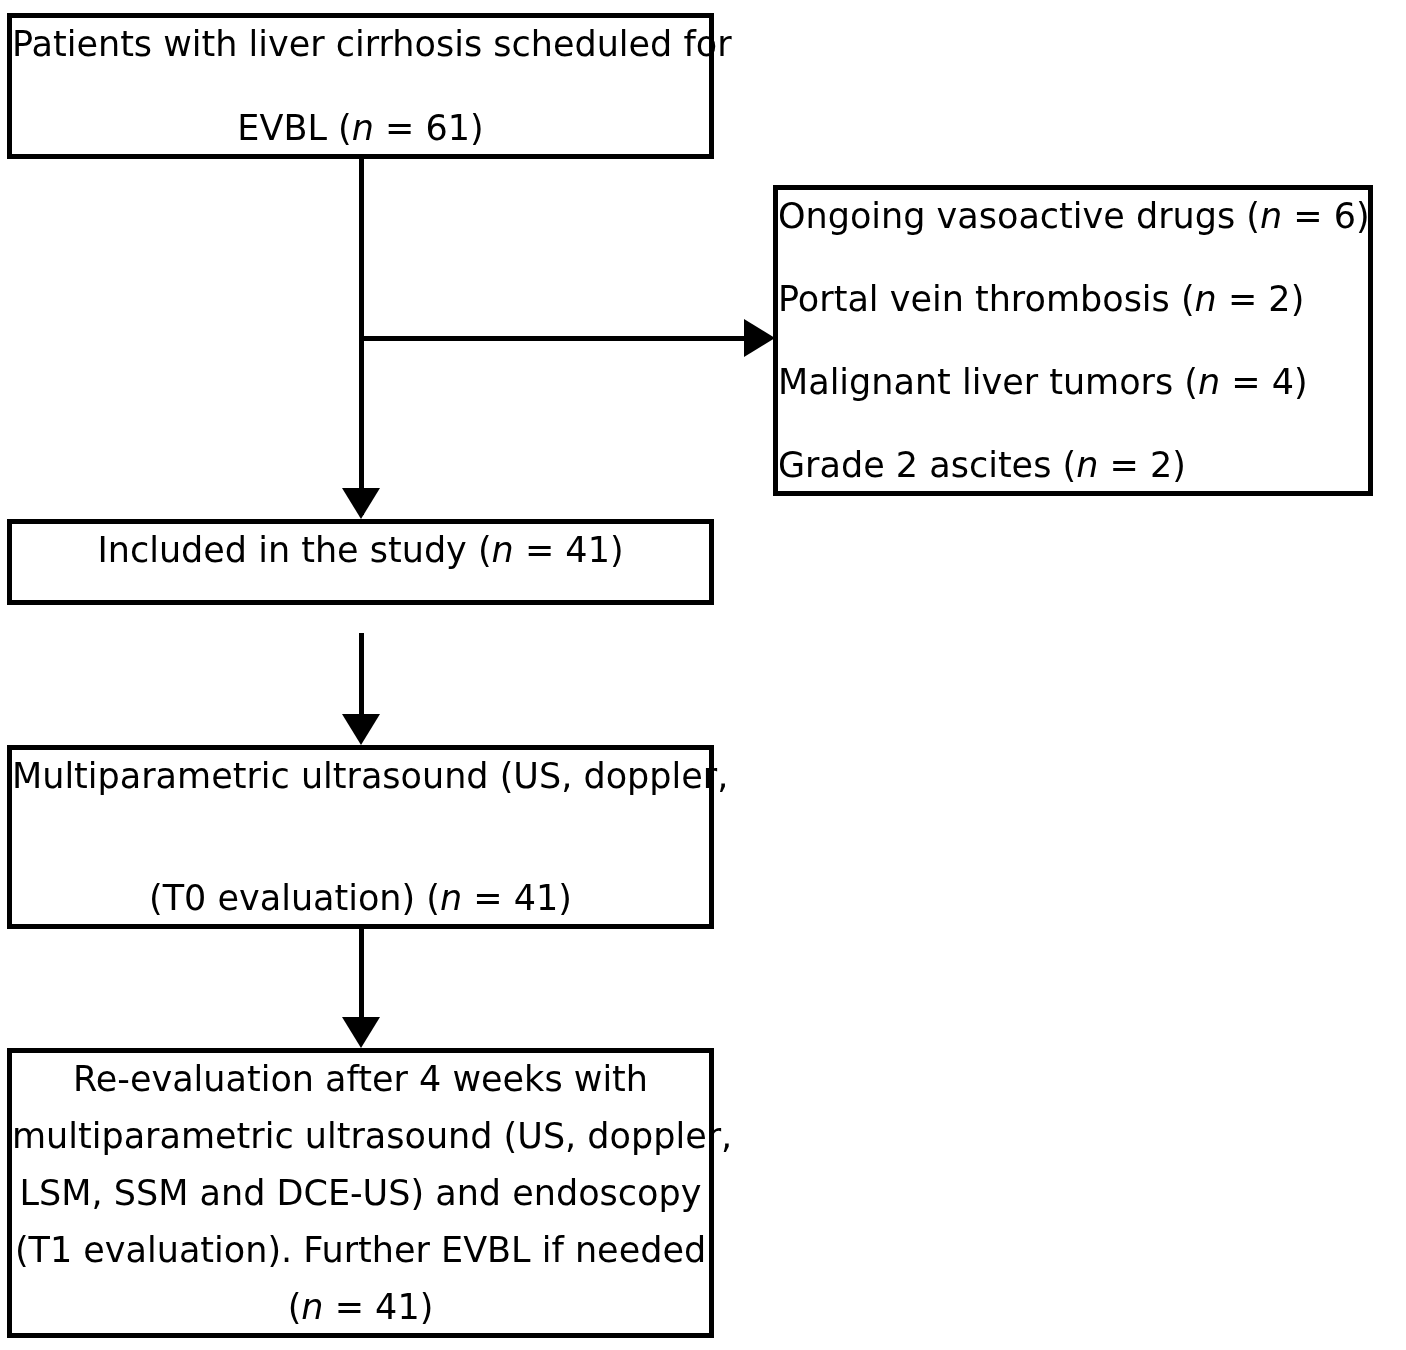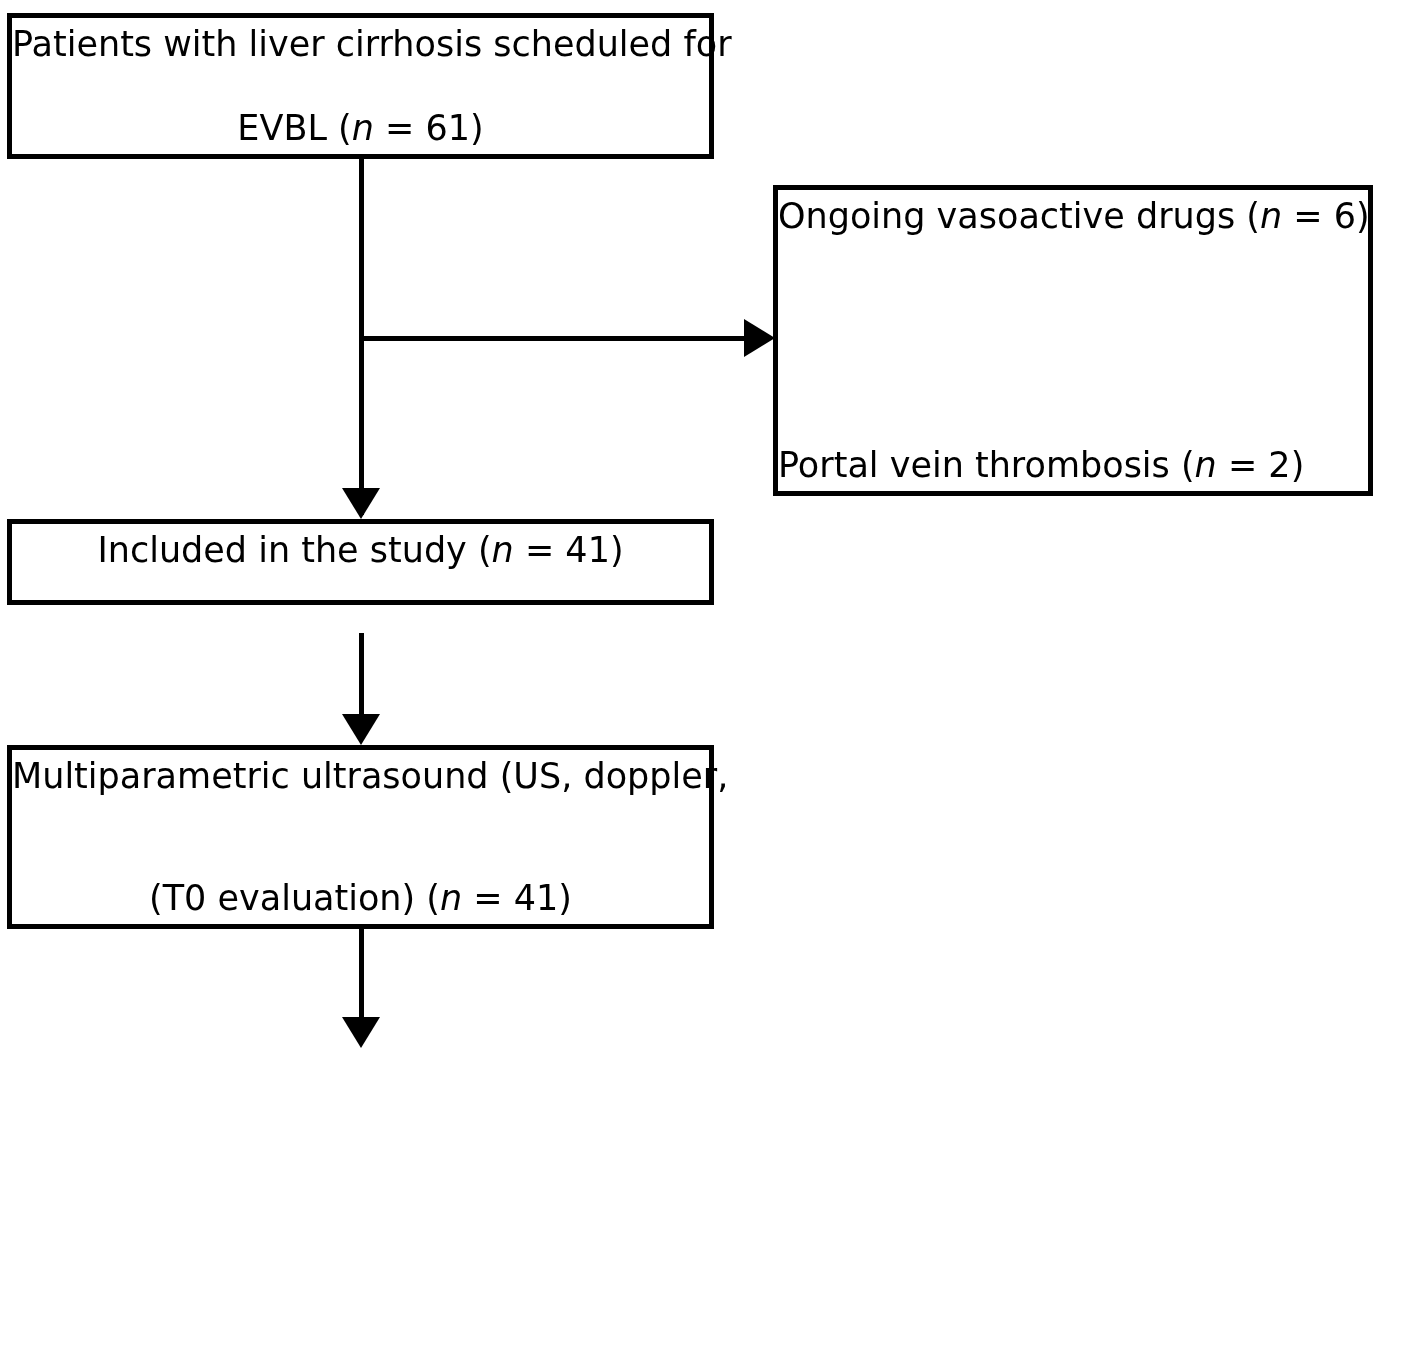--- a/index.html
+++ b/index.html
@@ -93,31 +93,40 @@
 <div id="flow-root">
 
   <div class="flow-box centered" id="box-enrolled">
       <div class="line">Patients with liver cirrhosis scheduled for</div>
       <div class="line">EVBL (<span class="var-n">n</span> = 61)</div>
     </div>
 
   <div class="flow-box left" id="box-excluded">
       <div class="line">Ongoing vasoactive drugs (<span class="var-n">n</span> = 6)</div>
       <div class="line">Portal vein thrombosis (<span class="var-n">n</span> = 2)</div>
+      <div class="line">Malignant liver tumors (<span class="var-n">n</span> = 4)</div>
+      <div class="line">Grade 2 ascites (<span class="var-n">n</span> = 2)</div>
     </div>
 
   <div class="flow-box centered" id="box-included">
       <div class="line">Included in the study (<span class="var-n">n</span> = 41)</div>
     </div>
 
   <div class="flow-box centered" id="box-t0">
       <div class="line">Multiparametric ultrasound (US, doppler,</div>
       <div class="line">(T0 evaluation) (<span class="var-n">n</span> = 41)</div>
     </div>
 
+  <div class="flow-box centered" id="box-t1">
+      <div class="line">Re-evaluation after 4 weeks with</div>
+      <div class="line">multiparametric ultrasound (US, doppler,</div>
+      <div class="line">LSM, SSM and DCE-US) and endoscopy</div>
+      <div class="line">(T1 evaluation). Further EVBL if needed</div>
+      <div class="line">(<span class="var-n">n</span> = 41)</div>
+    </div>
 
   <div class="conn-v" id="conn-enrolled-included"></div>
   <div class="arrow-down" id="arrow-enrolled-included"></div>
 
   <div class="conn-h" id="conn-branch-excluded"></div>
   <div class="arrow-right" id="arrow-branch-excluded"></div>
 
   <div class="conn-v" id="conn-included-t0"></div>
   <div class="arrow-down" id="arrow-included-t0"></div>
 

